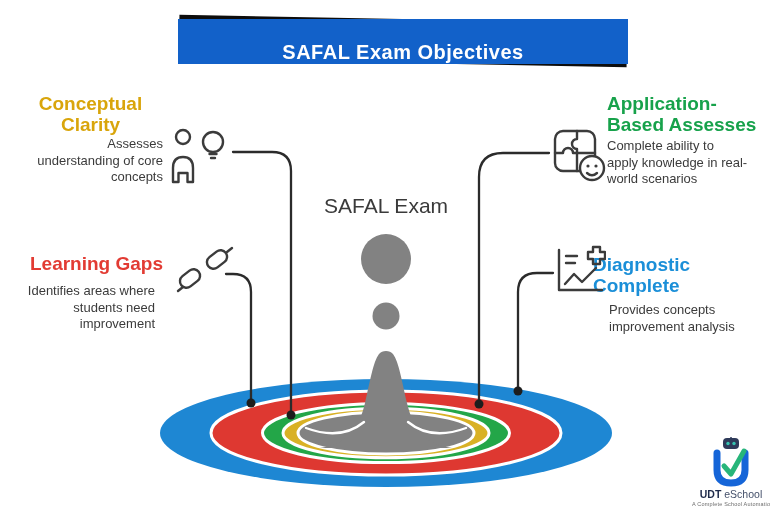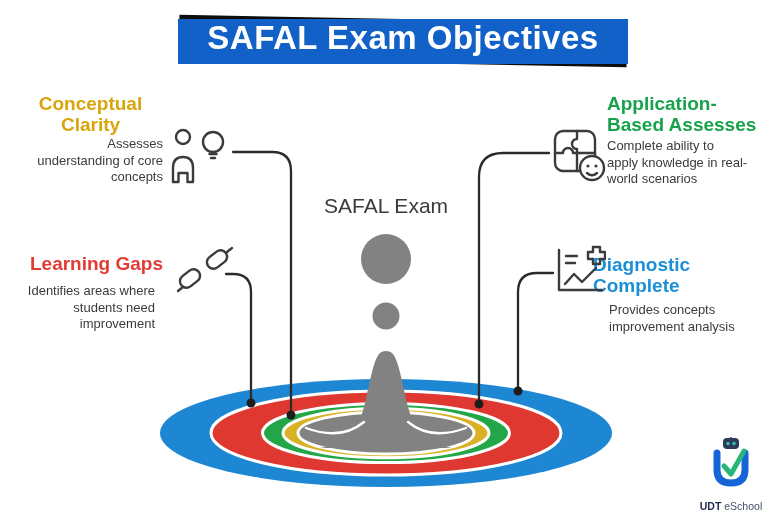--- a/index.html
+++ b/index.html
@@ -7,22 +7,22 @@
     position:relative;width:770px;height:513px;background:#ffffff;
     font-family:"Liberation Sans", sans-serif;overflow:hidden;
   }
   
   .banner-shadow{
     position:absolute;left:179px;top:19px;width:448px;height:44px;
     background:#0d0d0d;transform:rotate(1.1deg);
   }
   .banner{
     position:absolute;left:178px;top:19px;width:450px;height:45px;
-    display:flex;align-items:flex-start;justify-content:center;
-    color:#ffffff;font-size:33px;font-weight:bold;letter-spacing:.5px;
+    display:flex;align-items:flex-end;justify-content:center;
+    color:#ffffff;font-size:20px;font-weight:bold;letter-spacing:.5px;
   }
   
   .heading{position:absolute;font-weight:bold;font-size:19px;line-height:21px;}
   .desc{position:absolute;font-size:13px;line-height:16.5px;color:#3b3b3b;}
 
   .h-conceptual{left:18px;top:93px;width:145px;text-align:center;}
   .d-conceptual{left:18px;top:136px;width:145px;text-align:right;}
   .h-gaps{left:18px;top:253px;width:145px;text-align:right;}
   .d-gaps{left:10px;top:283px;width:145px;text-align:right;}
   .h-application{left:607px;top:93px;width:155px;text-align:left;}
@@ -49,21 +49,21 @@
   
   .art{position:absolute;left:0;top:0;}
   .ring{stroke:#ffffff;stroke-width:3;}
   .connector{fill:none;stroke:#2b2b2b;stroke-width:2.3;stroke-linecap:round;}
   .dot{fill:#1d1d1d;stroke:none;}
   .splash-line{fill:none;stroke:#ffffff;stroke-width:2.4;stroke-linecap:round;}
 
   
   .logo{position:absolute;left:692px;top:437px;width:78px;text-align:center;}
   .logo svg{display:block;margin:0 auto;}
-  .brand{font-size:10.5px;margin-top:13px;white-space:nowrap;}
+  .brand{font-size:10.5px;margin-top:1px;white-space:nowrap;}
   .brand-primary{font-weight:bold;color:#1e2a4a;}
   .brand-secondary{color:#44506a;}
   .tagline{font-size:5.5px;color:#6d6d6d;margin-top:1px;letter-spacing:.2px;white-space:nowrap;}
 </style>
 </head>
 <body>
 
 <div id="stage">
 
   <div class="banner-shadow"></div>

